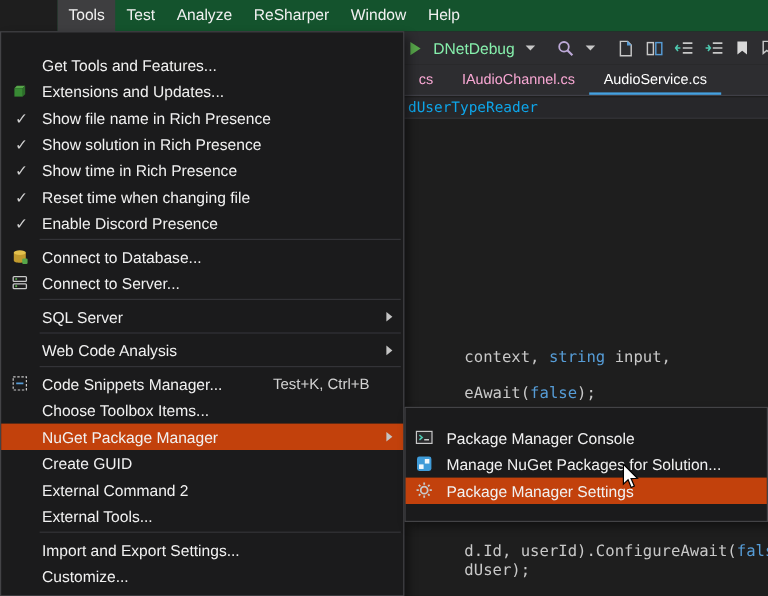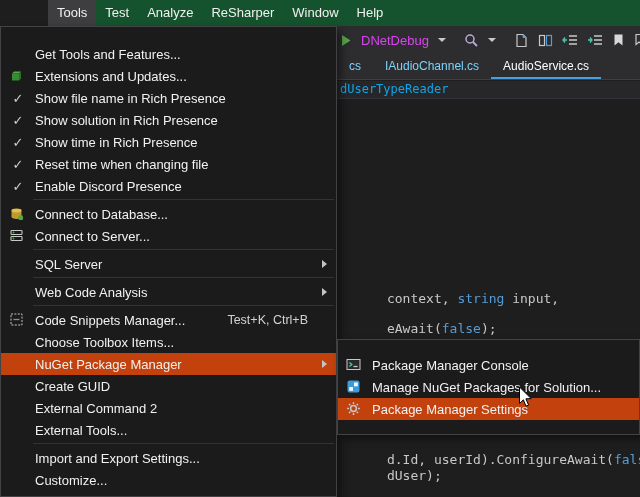--- a/index.html
+++ b/index.html
@@ -8,31 +8,31 @@
 
   
   .menubar{position:absolute;top:0;left:0;right:0;height:26px;background:#14532d;
            display:flex;align-items:stretch;font-size:13px;color:#F1F1F1;z-index:5;margin-left:48px;}
   .menubar-item{padding:0 9px;line-height:26px;cursor:default;}
   .menubar-item.active{background:#3E3E40;}
 
   
   .toolbar{position:absolute;top:26px;left:0;right:0;height:28px;background:#2D2D30;
            display:flex;align-items:center;gap:9px;padding-left:340px;box-sizing:border-box;z-index:1;}
-  .tb-label{font-size:13px;color:#d946ef;white-space:nowrap;}
+  .tb-label{font-size:13px;color:#86efac;white-space:nowrap;}
   .chev{width:0;height:0;border-left:4px solid transparent;border-right:4px solid transparent;
         border-top:4px solid #C8C8C8;}
   .tb-sep{width:1px;height:17px;background:#46464A;}
   .tb-icon{display:inline-flex;flex:none;}
 
   
   .tabstrip{position:absolute;top:54px;left:0;right:0;height:26px;background:#2D2D30;
             display:flex;align-items:stretch;padding-left:337px;box-sizing:border-box;
             border-bottom:1px solid #3F3F46;z-index:1;}
-  .tab{padding:0 12px;font-size:12px;color:#7dd3fc;line-height:24px;border-bottom:2px solid transparent;
+  .tab{padding:0 12px;font-size:12px;color:#f9a8d4;line-height:24px;border-bottom:2px solid transparent;
        white-space:nowrap;}
   .tab.active{color:#FFFFFF;border-bottom-color:#45A1E0;}
 
   
   .navstrip{position:absolute;top:81px;left:0;right:0;height:17px;background:#27272A;
             border-bottom:1px solid #333337;z-index:1;}
   .navstrip .sym{position:absolute;left:340px;top:1px;font-family:"DejaVu Sans Mono",monospace;
                  font-size:12px;color:#0ea5e9;}
 
   

